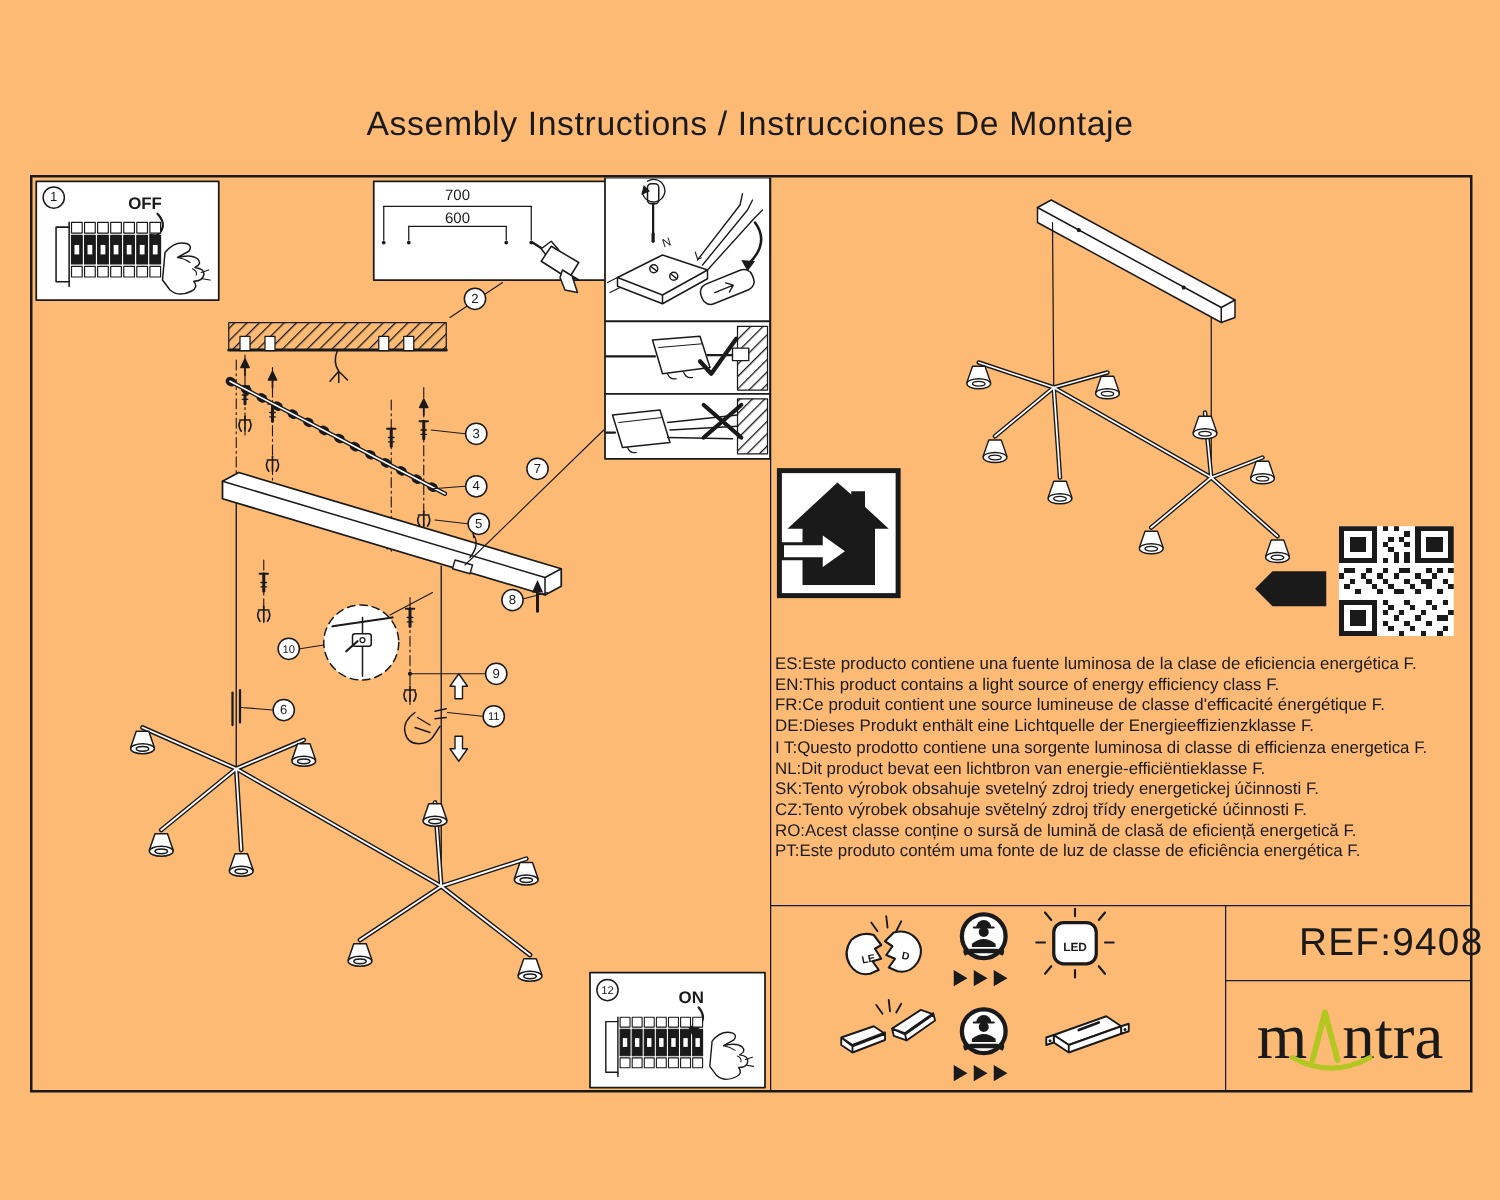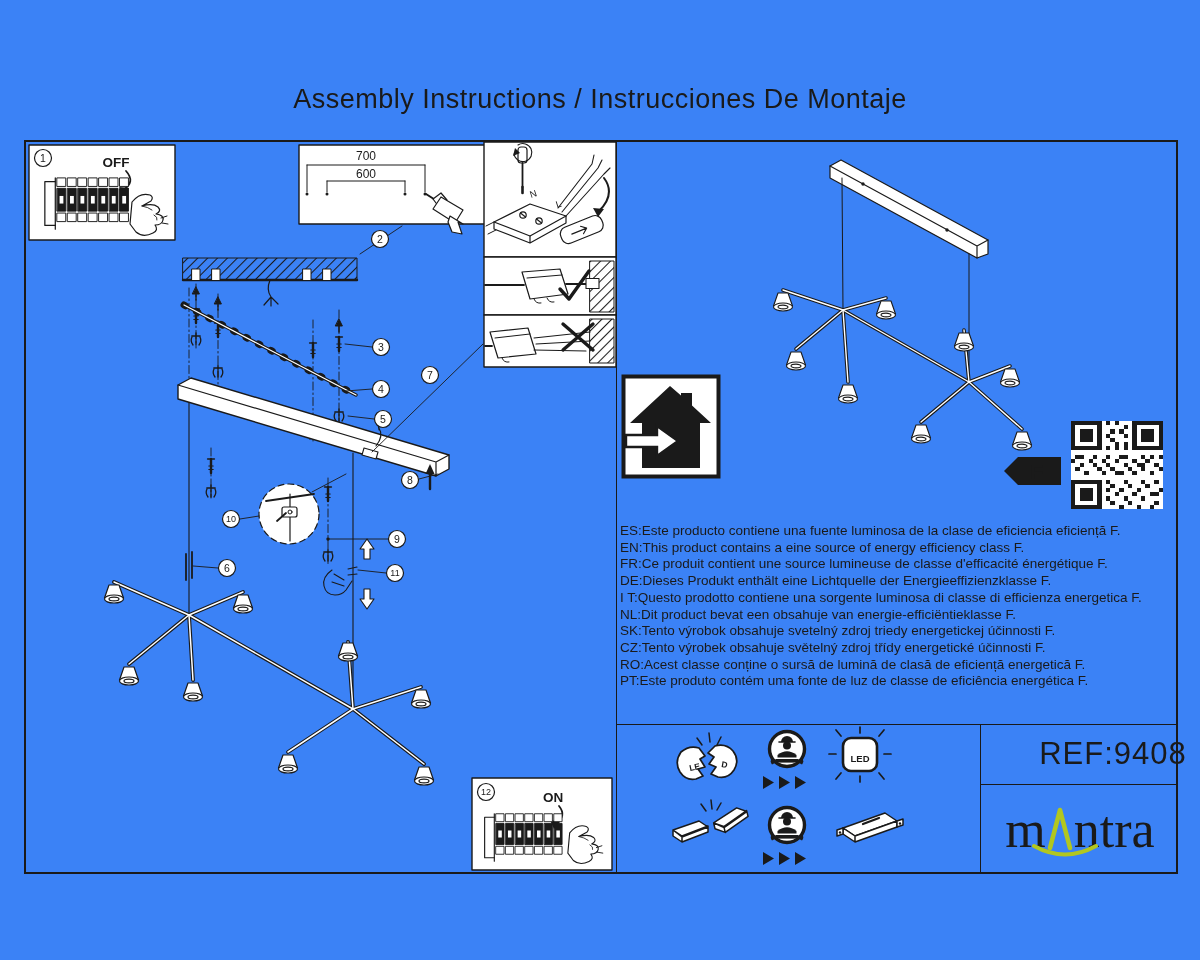--- a/index.html
+++ b/index.html
@@ -1,16 +1,16 @@
 <!DOCTYPE html>
 <html><head>
 <meta charset="utf-8">
 <style>
   html,body{margin:0;padding:0;background:#fff;}
-  .page{position:relative;width:1200px;height:960px;background:#3b82f6;overflow:hidden;
+  .page{position:relative;width:1200px;height:960px;background:#fdba74;overflow:hidden;
         font-family:"Liberation Sans",sans-serif;color:#1a1a1a;}
   .title{position:absolute;top:84px;left:0;width:100%;text-align:center;
          font-size:27px;letter-spacing:.5px;color:#1a1a1a;}
   .frame{position:absolute;left:24px;top:140px;width:1154px;height:734px;
          border:2px solid #1a1a1a;box-sizing:border-box;}
   .vd1{position:absolute;left:590px;top:0;bottom:0;width:0;border-left:1.6px solid #1a1a1a;}
   .hd1{position:absolute;left:590px;right:0;top:582px;height:0;border-top:1.6px solid #1a1a1a;}
   .vd2{position:absolute;left:954px;top:582px;bottom:0;width:0;border-left:1.6px solid #1a1a1a;}
   .hd2{position:absolute;left:954px;right:0;top:642px;height:0;border-top:1.6px solid #1a1a1a;}
   svg{display:block;}
@@ -451,26 +451,26 @@
         <rect x="2" y="2" width="3" height="3"></rect>
           <rect x="16" y="2" width="3" height="3"></rect>
           <rect x="2" y="16" width="3" height="3"></rect>
         <path d="M8,0h1v1h-1z M10,0h1v1h-1z M12,1h1v1h-1z M9,2h1v1h-1z M11,2h1v1h-1z M8,3h1v1h-1z M12,3h1v1h-1z M9,4h1v1h-1z M10,5h1v1h-1z M12,5h1v1h-1z M8,6h1v1h-1z M10,6h1v1h-1z M12,6h1v1h-1z M1,8h2v1h-2z M5,8h1v1h-1z M8,8h1v1h-1z M11,8h2v1h-2z M16,8h1v1h-1z M18,8h1v1h-1z M20,8h1v1h-1z M0,9h1v1h-1z M4,9h1v1h-1z M7,9h1v1h-1z M10,9h1v1h-1z M14,9h1v1h-1z M17,9h1v1h-1z M2,10h1v1h-1z M5,10h1v1h-1z M8,10h1v1h-1z M12,10h1v1h-1z M15,10h2v1h-2z M19,10h1v1h-1z M1,11h1v1h-1z M6,11h1v1h-1z M9,11h1v1h-1z M13,11h1v1h-1z M16,11h1v1h-1z M20,11h1v1h-1z M3,12h1v1h-1z M7,12h1v1h-1z M10,12h2v1h-2z M14,12h1v1h-1z M18,12h1v1h-1z M8,14h1v1h-1z M12,14h1v1h-1z M16,14h1v1h-1z M19,14h1v1h-1z M9,15h1v1h-1z M13,15h1v1h-1z M17,15h1v1h-1z M8,16h1v1h-1z M11,16h1v1h-1z M15,16h1v1h-1z M20,16h1v1h-1z M10,17h1v1h-1z M14,17h1v1h-1z M18,17h2v1h-2z M8,18h1v1h-1z M12,18h1v1h-1z M16,18h1v1h-1z M9,19h1v1h-1z M13,19h1v1h-1z M19,19h1v1h-1z M11,20h1v1h-1z M15,20h1v1h-1z M18,20h1v1h-1z"></path>
       </g>
     </svg>
 
     <div class="specs">
     </div>
     <ul class="notes">
-      <li>ES:Este producto contiene una fuente luminosa de la clase de eficiencia eficiență F.</li>
-      <li>EN:This product contains a eine source of energy efficiency class F.</li>
+      <li>ES:Este producto contiene una fuente luminosa de la clase de eficiencia energética F.</li>
+      <li>EN:This product contains a light source of energy efficiency class F.</li>
       <li>FR:Ce produit contient une source lumineuse de classe d'efficacité énergétique F.</li>
       <li>DE:Dieses Produkt enthält eine Lichtquelle der Energieeffizienzklasse F.</li>
       <li>I T:Questo prodotto contiene una sorgente luminosa di classe di efficienza energetica F.</li>
-      <li>NL:Dit product bevat een obsahuje van energie-efficiëntieklasse F.</li>
+      <li>NL:Dit product bevat een lichtbron van energie-efficiëntieklasse F.</li>
       <li>SK:Tento výrobok obsahuje svetelný zdroj triedy energetickej účinnosti F.</li>
       <li>CZ:Tento výrobek obsahuje světelný zdroj třídy energetické účinnosti F.</li>
       <li>RO:Acest classe conține o sursă de lumină de clasă de eficiență energetică F.</li>
       <li>PT:Este produto contém uma fonte de luz de classe de eficiência energética F.</li>
     </ul>
 
     <svg width="363" height="150" viewBox="0 0 363 150" style="position:absolute;left:591px;top:582px" stroke-linecap="round" stroke-linejoin="round">
       <defs>
         <g id="tech">
           <circle cx="0" cy="0" r="17.5" fill="#fff" stroke="#1a1a1a" stroke-width="3.4"></circle>

